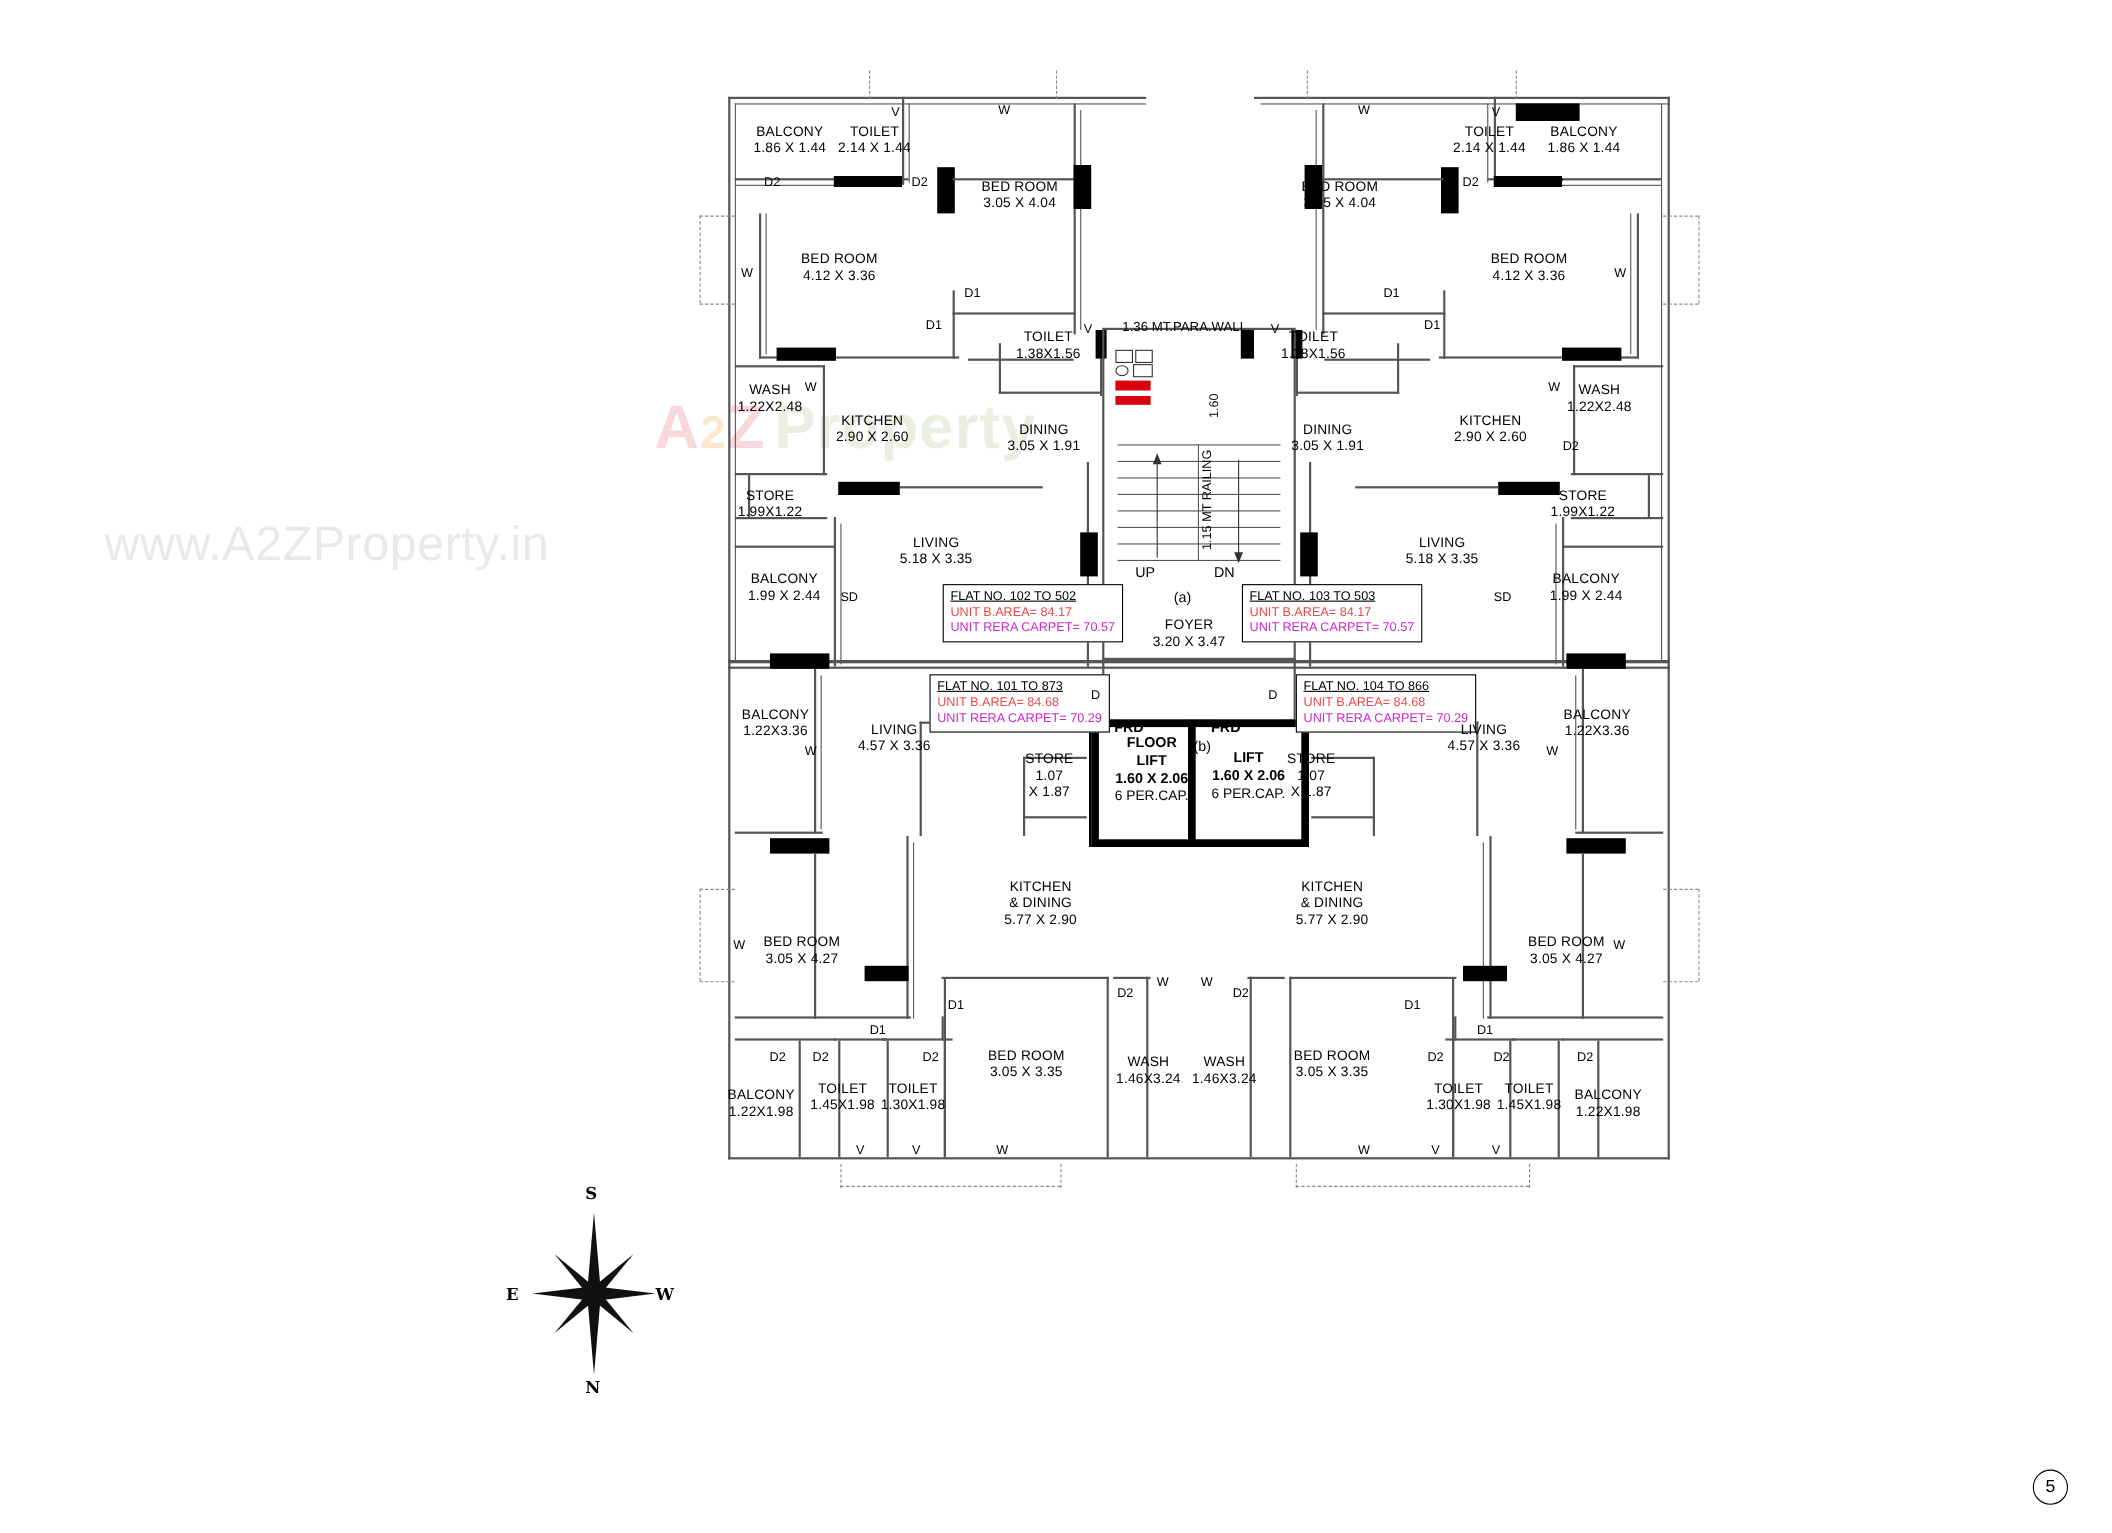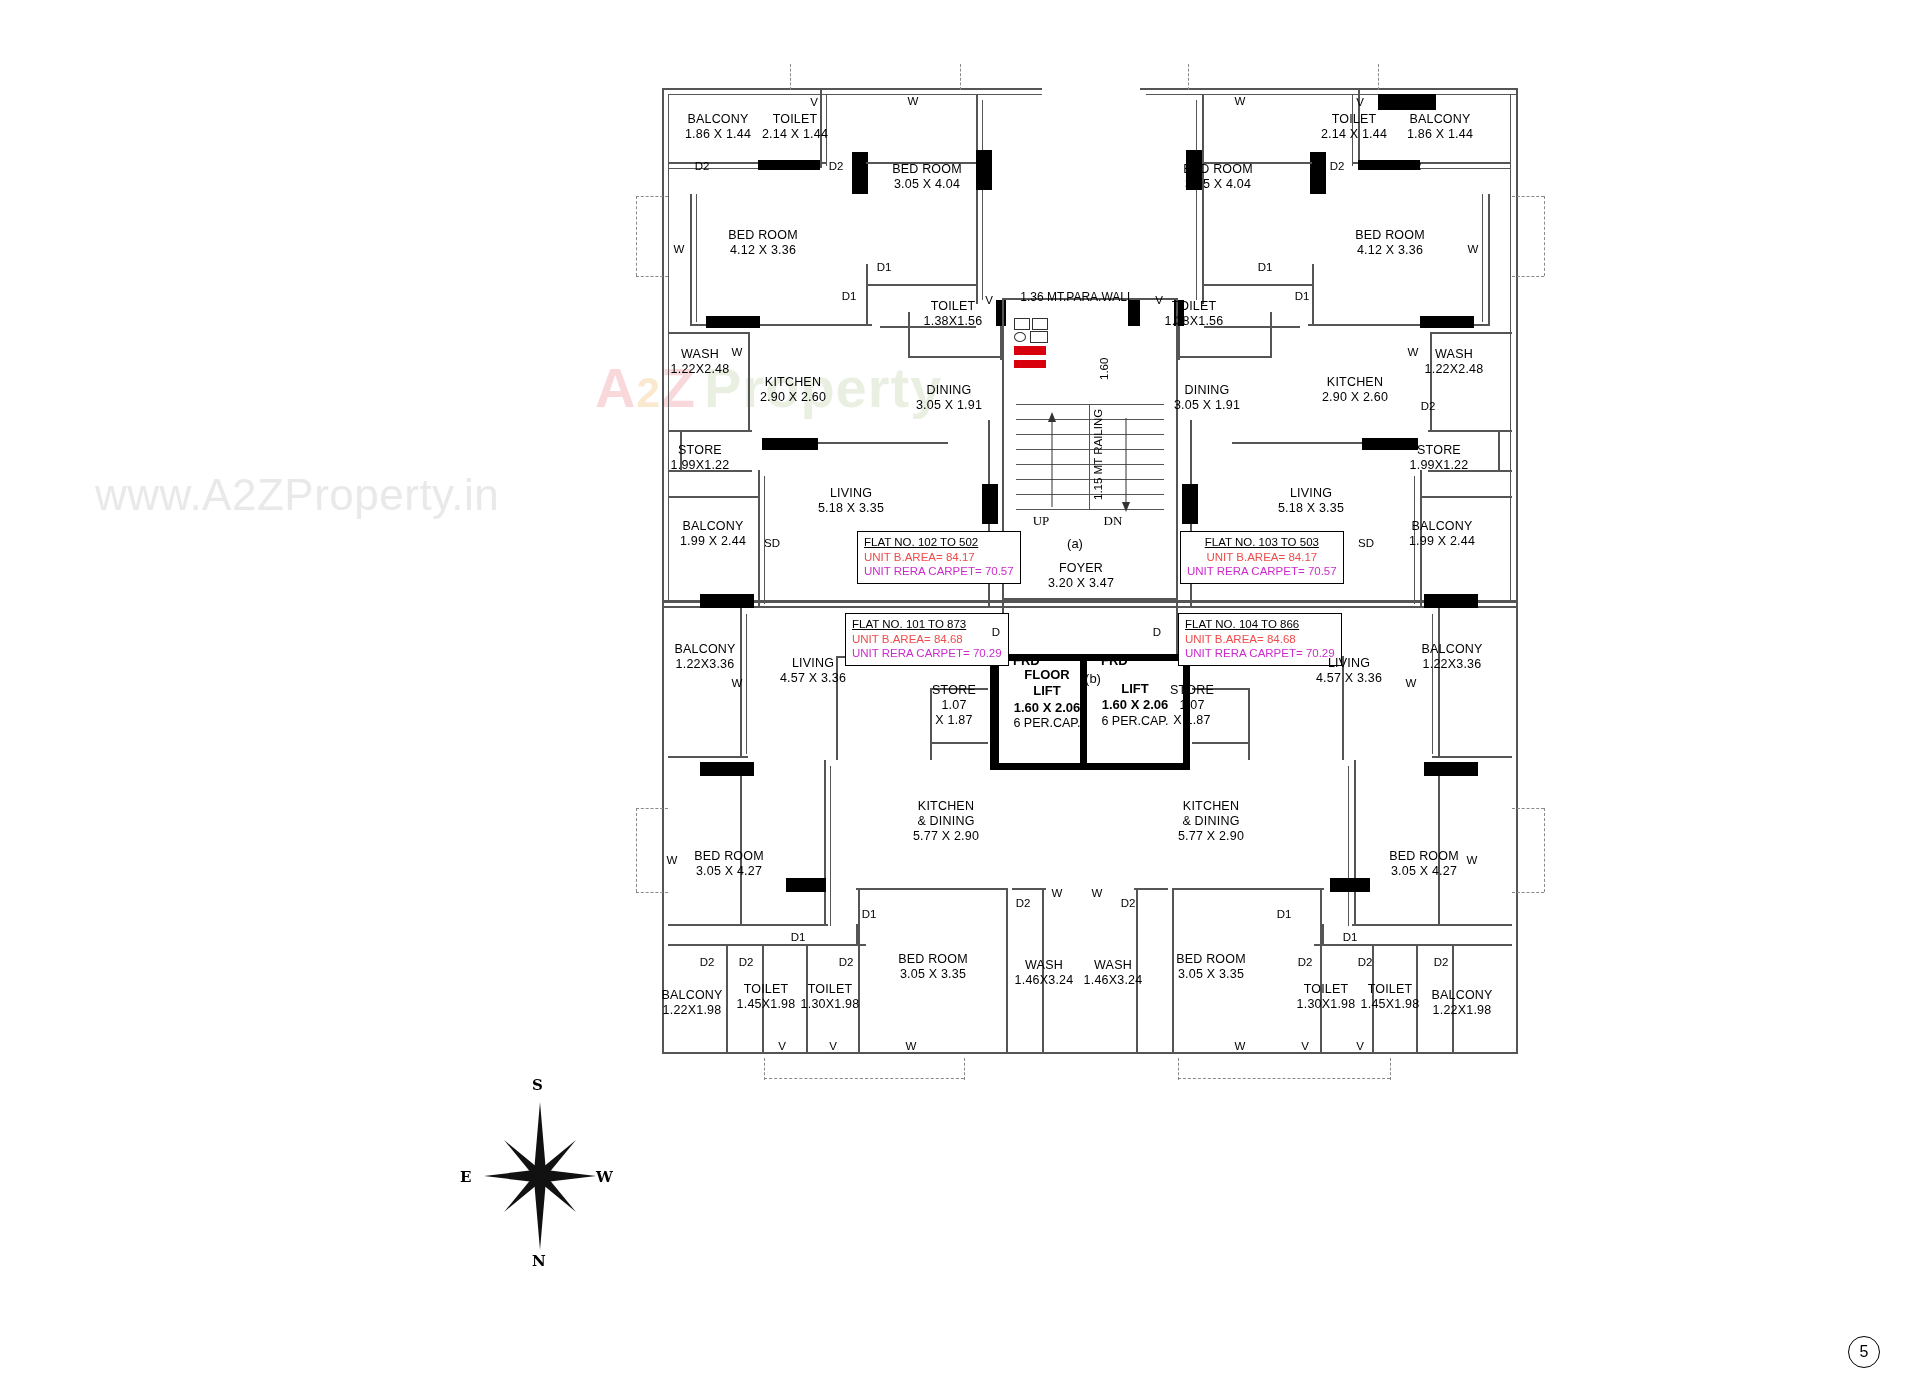--- a/index.html
+++ b/index.html
@@ -41,21 +41,21 @@
   .flatbox .fba{font-size:11.5px;color:#ef4b4b;white-space:nowrap;}
   .flatbox .frc{font-size:11.5px;color:#cc2bcc;white-space:nowrap;}
 
   
   .liftbox{position:absolute;border:7px solid #000;background:#fff;
            display:flex;flex-direction:column;align-items:center;justify-content:flex-start;
            padding-top:6px;box-sizing:border-box;}
   .liftbox div{font-size:13px;font-weight:bold;line-height:1.25;white-space:nowrap;}
   .liftbox div.cap{font-weight:normal;font-size:12.5px;}
   .frd{position:absolute;font-size:13px;font-weight:bold;}
-  .updn{position:absolute;font-size:13px;transform:translate(-50%,0);font-family:Liberation Serif, serif;}
+  .updn{position:absolute;font-size:13px;transform:translate(-50%,0);}
 
   
   .vtxt{position:absolute;font-size:11.5px;white-space:nowrap;
         transform-origin:0 0;transform:rotate(-90deg);}
 
   
   #page-number{position:absolute;right:40px;bottom:26px;width:30px;height:30px;
                border:1.5px solid #000;border-radius:50%;display:flex;
                align-items:center;justify-content:center;font-size:16px;}
 
@@ -350,21 +350,21 @@
 <div class="frd" style="left:1013px;top:653px;">FRD</div>
 <div class="frd" style="left:1101px;top:653px;">FRD</div>
 <div class="tag" style="left:1075px;top:543px;font-size:13px;">(a)</div>
 <div class="tag" style="left:1093px;top:678px;font-size:13px;">(b)</div>
 
 <div class="flatbox" style="left:857px;top:531px;">
   <div class="fno">FLAT NO. 102 TO 502</div>
   <div class="fba">UNIT B.AREA= 84.17</div>
   <div class="frc">UNIT RERA CARPET= 70.57</div>
 </div>
-<div class="flatbox" style="left:1180px;top:531px;text-align:center;">
+<div class="flatbox" style="left:1129px;top:531px;">
   <div class="fno">FLAT NO. 103 TO 503</div>
   <div class="fba">UNIT B.AREA= 84.17</div>
   <div class="frc">UNIT RERA CARPET= 70.57</div>
 </div>
 <div class="flatbox" style="left:845px;top:613px;">
   <div class="fno">FLAT NO. 101 TO 873</div>
   <div class="fba">UNIT B.AREA= 84.68</div>
   <div class="frc">UNIT RERA CARPET= 70.29</div>
 </div>
 <div class="flatbox" style="left:1178px;top:613px;">

